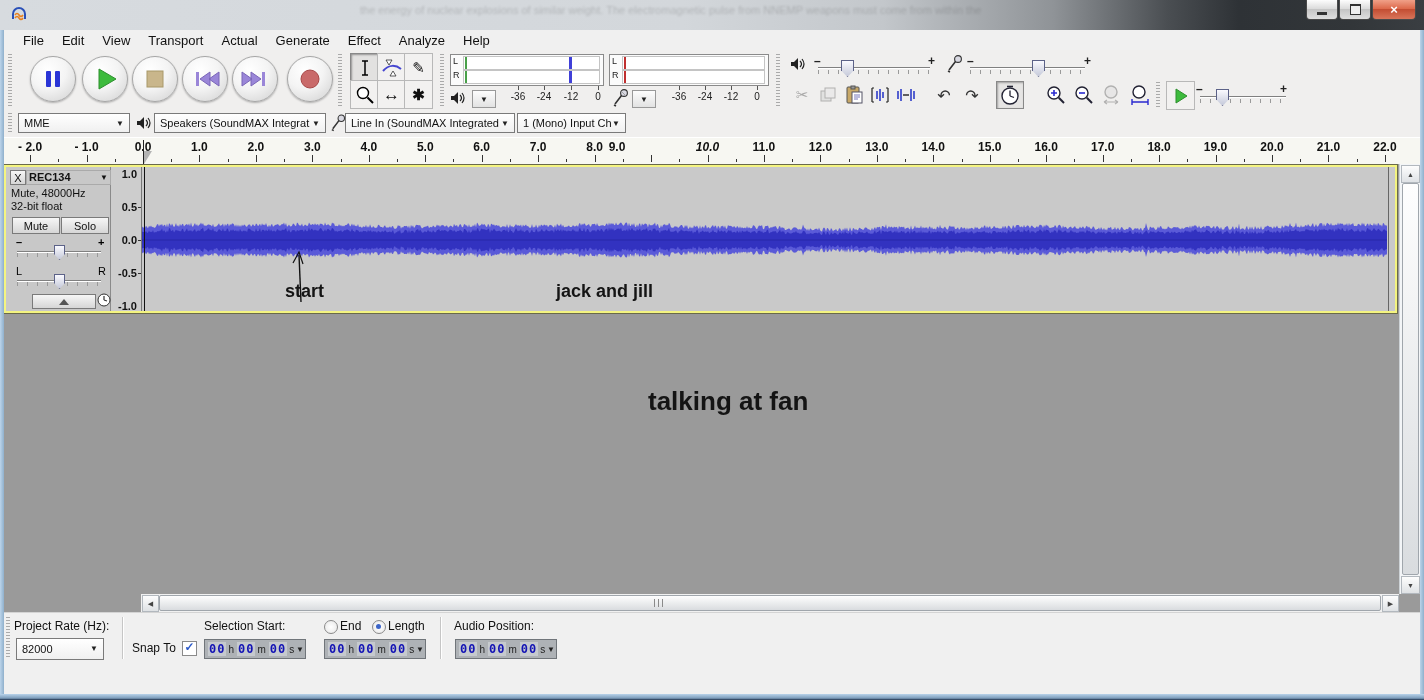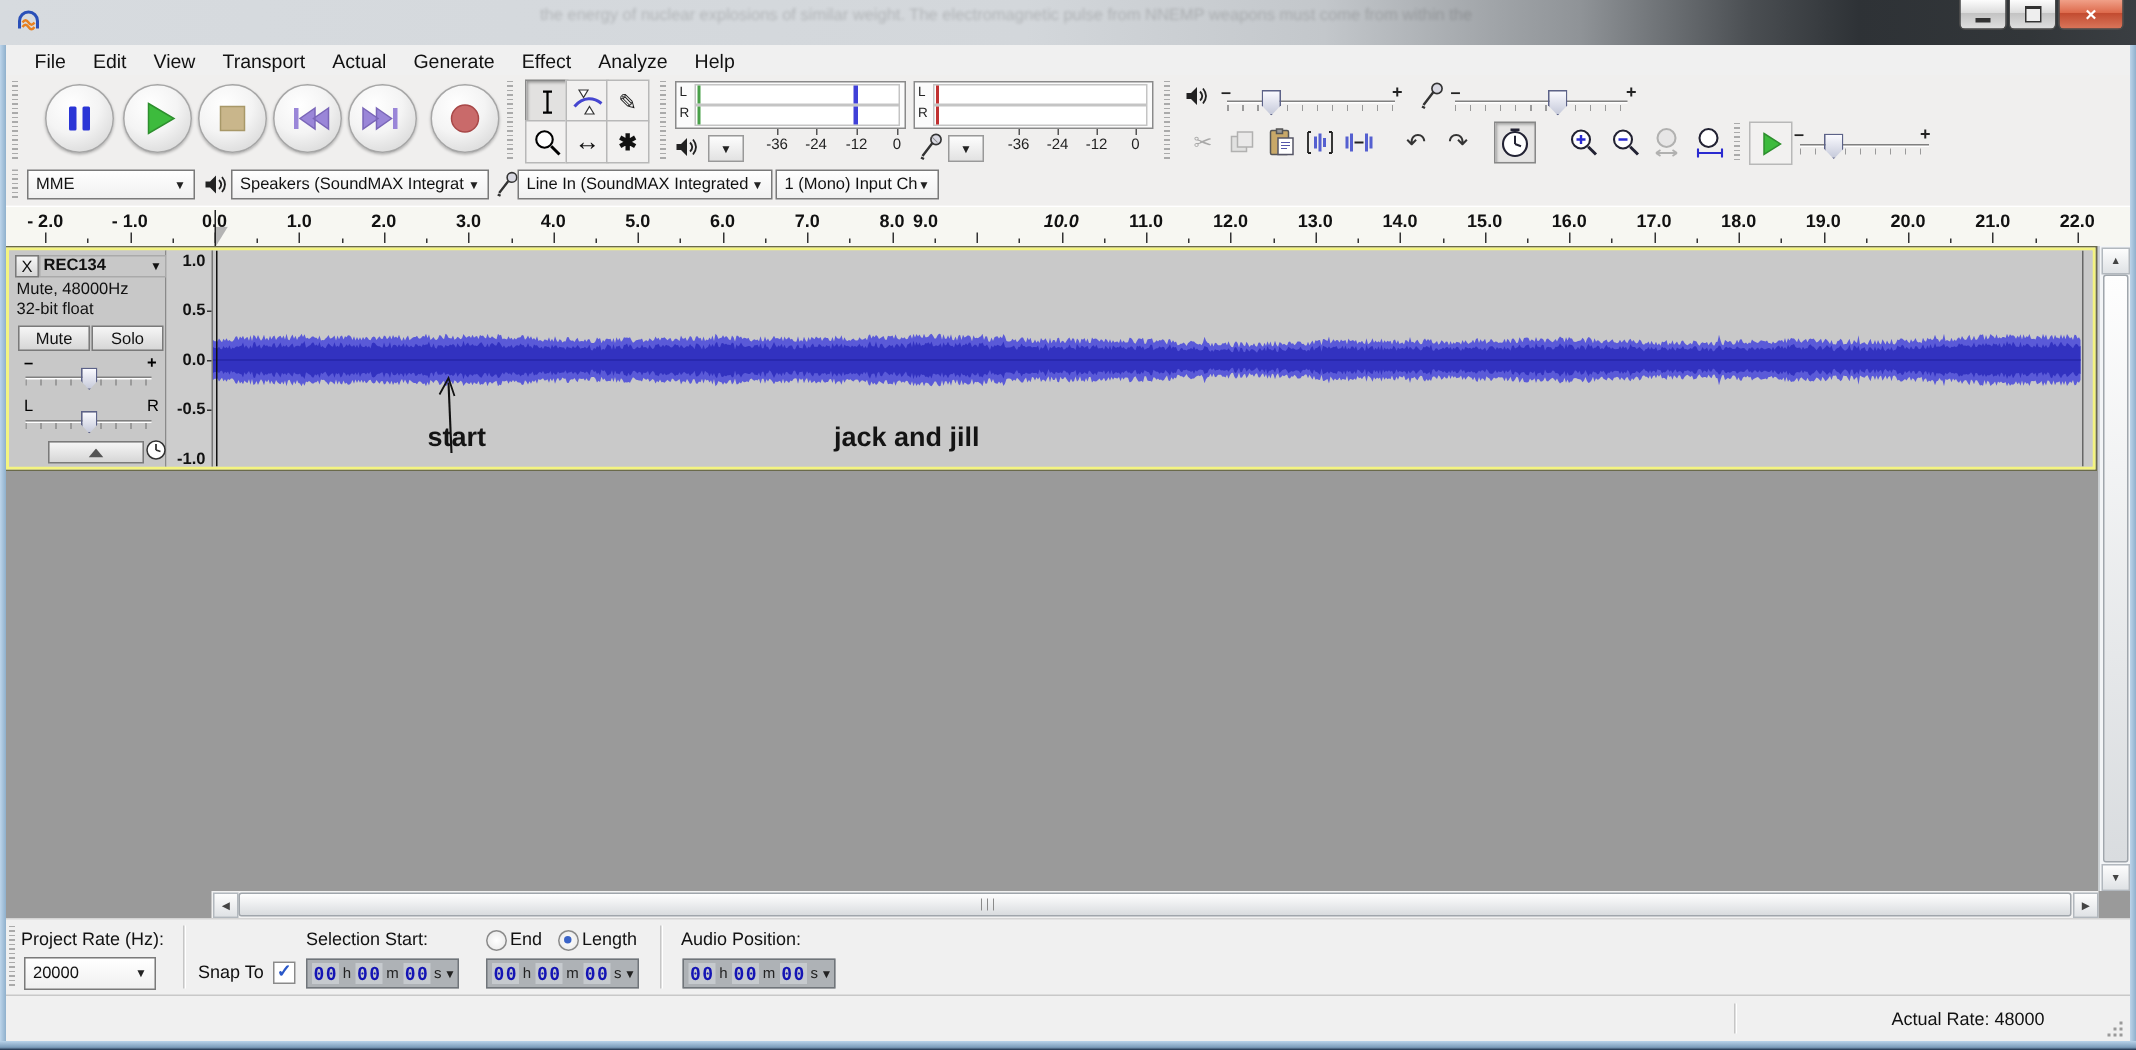--- a/index.html
+++ b/index.html
@@ -506,40 +506,41 @@
         <div class="abs" style="left:2px;top:0;width:1px;height:144px;background:#111"></div>
         <div class="abs" style="left:1246px;top:0;width:1px;height:144px;background:#666"></div>
         <svg class="abs" style="left:148px;top:82px" width="20" height="54" viewBox="0 0 20 54">
           <path d="M11 53 L9 6" stroke="#111" stroke-width="1.4" fill="none"></path>
           <path d="M3 14 L9 3 L13 15" stroke="#111" stroke-width="1.2" fill="none"></path>
         </svg>
         <div class="ann" style="left:143px;top:114px;font-size:18px">start</div>
         <div class="ann" style="left:414px;top:114px;font-size:18px">jack and jill</div>
       </div>
     </div>
+    <div class="ann" style="left:644px;top:222px;font-size:26px">talking at fan</div>
 
     <div id="vscroll">
       <div class="sbtn" style="left:1px;top:1px;width:17px;height:16px">▲</div>
       <div class="sthumb" style="left:2px;top:19px;width:15px;height:390px"></div>
       <div class="sbtn" style="left:1px;top:412px;width:17px;height:16px">▼</div>
     </div>
     <div id="hscroll">
       <div class="sbtn" style="left:1px;top:1px;width:15px;height:15px">◀</div>
       <div class="sthumb" style="left:18px;top:1px;width:1220px;height:14px">
         <div class="abs" style="left:494px;top:3px;width:10px;height:8px;background:repeating-linear-gradient(90deg,#8a8a8a 0 1px,transparent 1px 4px)"></div>
       </div>
       <div class="sbtn" style="left:1241px;top:1px;width:15px;height:15px">▶</div>
     </div>
   </div>
 
   <div id="selbar">
     <div class="grab" style="left:2px;top:4px;height:42px"></div>
     <span class="abs" style="left:10px;top:6px">Project Rate (Hz):</span>
     <div class="combo" style="left:12px;top:25px;width:88px;height:22px">
-        <span>20000</span>
+        <span>82000</span>
         <span class="arr">▼</span>
       </div>
     <div class="sep" style="left:118px;top:4px;height:42px"></div>
     <span class="abs" style="left:128px;top:28px">Snap To</span>
     <div class="cb" style="left:178px;top:28px" id="snapcb">✓</div>
     <span class="abs" style="left:200px;top:6px">Selection Start:</span>
     <div id="tf0" class="tfield" style="left:200px;top:26px">
         <span class="dg">00</span>
         <span class="un">h</span>
         <span class="dg">00</span>
@@ -567,31 +568,17 @@
         <span class="dg">00</span>
         <span class="un">h</span>
         <span class="dg">00</span>
         <span class="un">m</span>
         <span class="dg">00</span>
         <span class="un">s</span>
         <span class="arr">▼</span>
       </div>
   </div>
 
-  <div id="statusbar">
-    <div class="sep" style="left:1152px;top:5px;height:20px"></div>
-    <span class="abs" style="left:1233px;top:8px;width:150px;text-align:center">Actual Rate: 48000</span>
-    <svg class="abs" style="right:4px;bottom:3px" width="13" height="13" viewBox="0 0 13 13">
-      <g fill="#9a9a9a">
-          <rect x="10" y="10" width="2" height="2"></rect>
-          <rect x="10" y="6" width="2" height="2"></rect>
-          <rect x="6" y="10" width="2" height="2"></rect>
-          <rect x="10" y="2" width="2" height="2"></rect>
-          <rect x="6" y="6" width="2" height="2"></rect>
-          <rect x="2" y="10" width="2" height="2"></rect>
-        </g>
-    </svg>
-  </div>
 
   <div class="wborder" style="left:0;top:30px;width:4px;height:664px"></div>
   <div class="wborder" style="left:1420px;top:30px;width:4px;height:664px"></div>
   <div class="abs" style="left:0;top:694px;width:1424px;height:6px;background:linear-gradient(#b9d3ea,#7c9cba 70%,#1c2e48)"></div>
 </div>
 
 </body></html>

